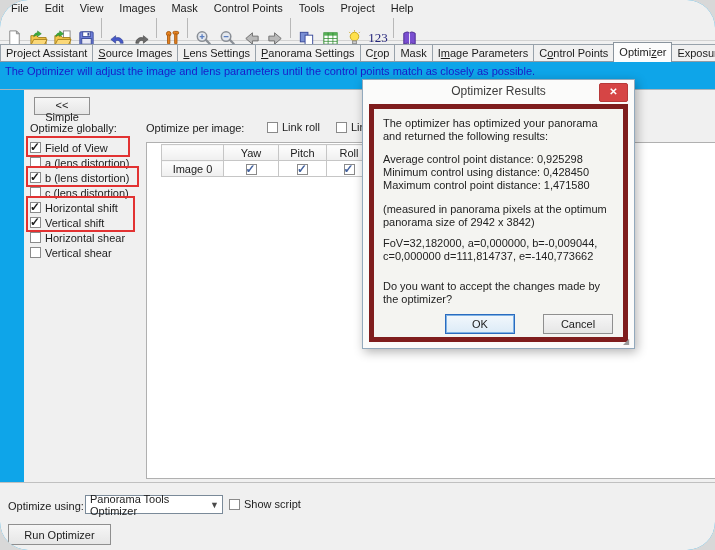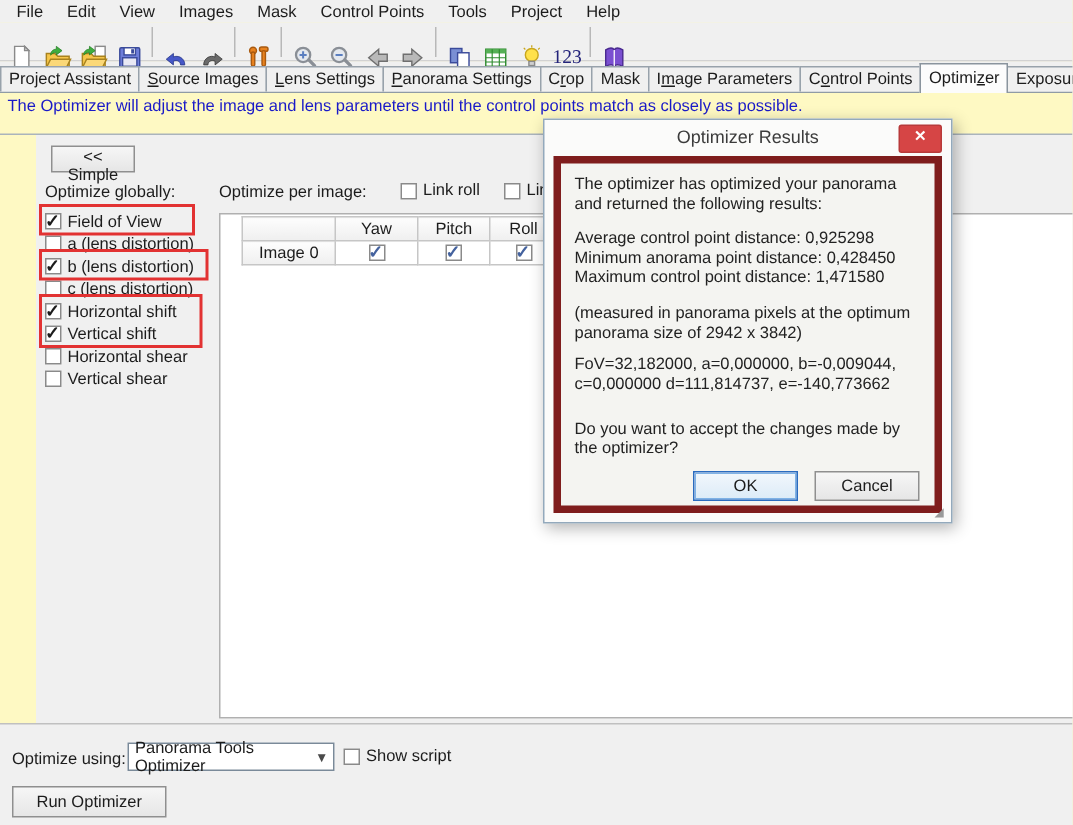--- a/index.html
+++ b/index.html
@@ -1,17 +1,17 @@
 <!DOCTYPE html>
 <html><head>
 <meta charset="utf-8">
 <style>
   html,body{margin:0;padding:0;}
   body{font-family:"Liberation Sans", sans-serif; background:#d8d8d8;}
-  #window{position:relative;width:715px;height:550px;background:#fef9c3;overflow:hidden;font-size:11px;color:#1c1c1c;}
+  #window{position:relative;width:715px;height:550px;background:#0ea5e9;overflow:hidden;font-size:11px;color:#1c1c1c;border-radius:28px;}
 
   
   #menu-bar{height:15px;display:flex;align-items:center;padding-left:3px;background:#f0f0f0;}
   .menu-item{padding:1px 8px;cursor:default;}
 
   
   #toolbar{height:25px;display:flex;align-items:center;padding-left:2px;background:#f0f0f0;border-bottom:1px solid #d2d2d2;}
   .tb-group{display:flex;align-items:flex-start;margin-top:21px;}
   .tb-sep{width:1px;height:20px;background:#b8b8b8;margin:0 3px;}
   .tool-btn{width:24px;height:22px;border:none;background:transparent;padding:1px;display:flex;align-items:center;justify-content:center;}
@@ -74,21 +74,21 @@
   .dlg-block{margin:0;}
   #dlg-intro{margin-bottom:10px;}
   #dlg-stats{margin-bottom:11px;}
   #dlg-measured{margin-bottom:8px;}
   #dlg-verdict-wrap{margin-bottom:8px;}
   #dlg-verdict{display:inline-block;border:2px solid #e23232;padding:1px 3px 2px 2px;margin-left:-2px;}
   .verdict-green{color:#1e8a1e;}
   #dlg-params{margin-bottom:17px;}
   #dlg-question{margin-bottom:8px;}
   #dlg-buttons{display:flex;justify-content:flex-end;gap:11px;padding-right:1px;}
-  .dlg-btn{width:70px;height:20px;font-size:11px;}
+  .dlg-btn{width:70px;height:20px;font-size:11px;margin-left:17px;}
   #ok-button{border:1px solid #2a6bbf;box-shadow:inset 0 0 0 1px #7fb2e5;background:linear-gradient(#f2f7fc,#dcebf7);}
   #dialog-grip{position:absolute;right:1px;bottom:1px;width:10px;height:10px;color:#9a9a9a;font-size:8px;line-height:10px;}
 </style>
 </head>
 <body>
 
 <div id="window">
 
   <div id="menu-bar">
       <div class="menu-item">File</div>
@@ -330,21 +330,21 @@
     <button id="run-button" class="win-btn">Run Optimizer</button>
   </div>
 
   <div id="dialog">
     <div id="dialog-title">Optimizer Results</div>
     <div id="dialog-close">✕</div>
     <div id="dialog-body">
       <p class="dlg-block" id="dlg-intro">The optimizer has optimized your panorama and returned the following results:</p>
       <div class="dlg-block" id="dlg-stats">
         <div>Average control point distance: 0,925298</div>
-        <div>Minimum anorama point distance: 0,428450</div>
+        <div>Minimum control using distance: 0,428450</div>
         <div>Maximum control point distance: 1,471580</div>
       </div>
       <p class="dlg-block" id="dlg-measured">(measured in panorama pixels at the optimum panorama size of 2942 x 3842)</p>
       <p class="dlg-block" id="dlg-params">FoV=32,182000, a=0,000000, b=-0,009044, c=0,000000 d=111,814737, e=-140,773662</p>
       <p class="dlg-block" id="dlg-question">Do you want to accept the changes made by the optimizer?</p>
       <div id="dlg-buttons">
         <button id="ok-button" class="win-btn dlg-btn">OK</button>
         <button id="cancel-button" class="win-btn dlg-btn">Cancel</button>
       </div>
     </div>

